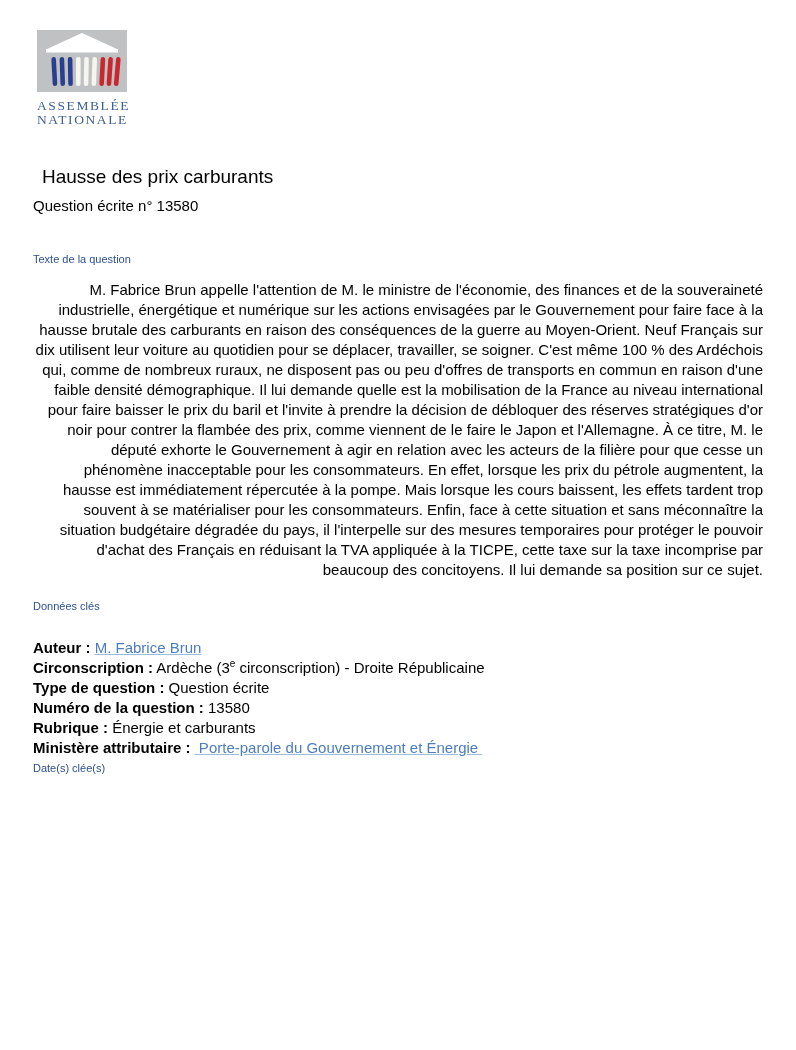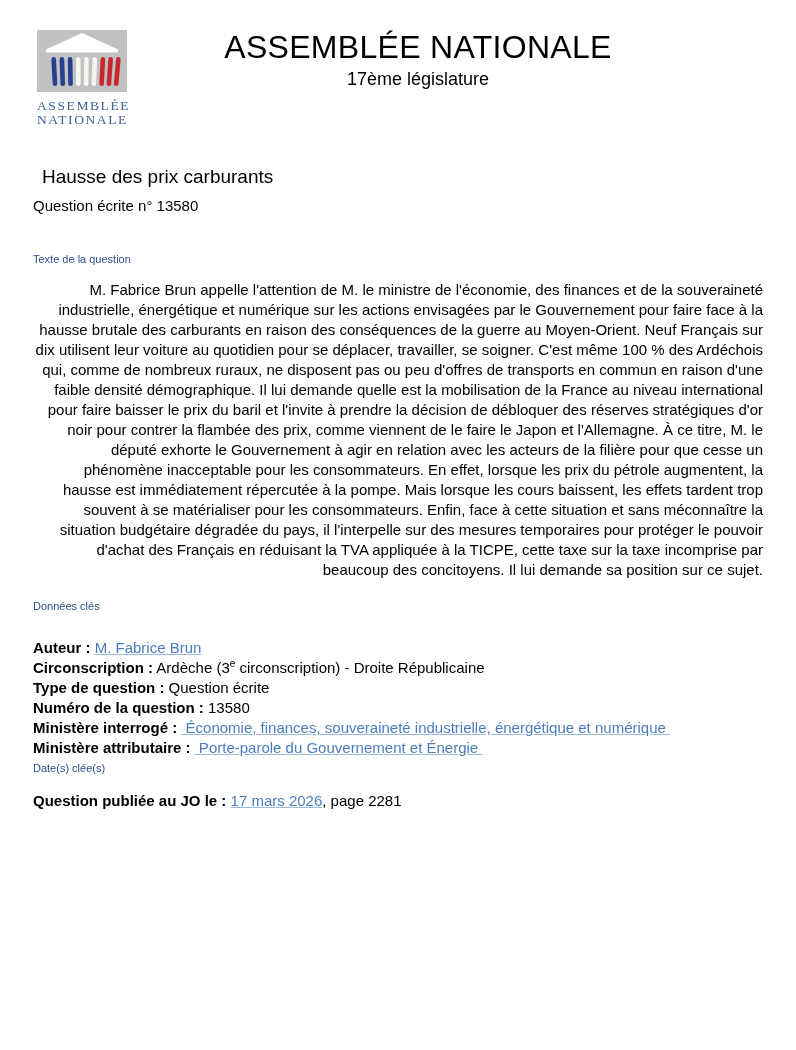--- a/index.html
+++ b/index.html
@@ -88,24 +88,20 @@
           <rect x="63" y="27" width="4.6" height="29" rx="2.3" fill="#c8272d" transform="rotate(3 65 41)"></rect>
           <rect x="70.5" y="27" width="4.6" height="29" rx="2.3" fill="#c8272d" transform="rotate(4 72 41)"></rect>
           <rect x="78" y="27" width="4.6" height="29" rx="2.3" fill="#c8272d" transform="rotate(5 80 41)"></rect>
         </g>
       </svg>
       <div class="logo-caption">
         <div>ASSEMBLÉE</div>
         <div>NATIONALE</div>
       </div>
     </div>
-    <div class="header-titles">
-      <div class="main-title">ASSEMBLÉE NATIONALE</div>
-      <div class="subtitle">17ème législature</div>
-    </div>
   </header>
 
   <section class="question-head">
     <h2 class="q-title">Hausse des prix carburants</h2>
     <div class="q-number">Question écrite n° 13580</div>
   </section>
 
   <section>
     <h3 class="sec sec-texte">Texte de la question</h3>
     <p class="bodytext">M. Fabrice Brun appelle l'attention de M. le ministre de l'économie, des finances et de la souveraineté industrielle, énergétique et numérique sur les actions envisagées par le Gouvernement pour faire face à la hausse brutale des carburants en raison des conséquences de la guerre au Moyen-Orient. Neuf Français sur dix utilisent leur voiture au quotidien pour se déplacer, travailler, se soigner. C'est même 100 % des Ardéchois qui, comme de nombreux ruraux, ne disposent pas ou peu d'offres de transports en commun en raison d'une faible densité démographique. Il lui demande quelle est la mobilisation de la France au niveau international pour faire baisser le prix du baril et l'invite à prendre la décision de débloquer des réserves stratégiques d'or noir pour contrer la flambée des prix, comme viennent de le faire le Japon et l'Allemagne. À ce titre, M. le député exhorte le Gouvernement à agir en relation avec les acteurs de la filière pour que cesse un phénomène inacceptable pour les consommateurs. En effet, lorsque les prix du pétrole augmentent, la hausse est immédiatement répercutée à la pompe. Mais lorsque les cours baissent, les effets tardent trop souvent à se matérialiser pour les consommateurs. Enfin, face à cette situation et sans méconnaître la situation budgétaire dégradée du pays, il l'interpelle sur des mesures temporaires pour protéger le pouvoir d'achat des Français en réduisant la TVA appliquée à la TICPE, cette taxe sur la taxe incomprise par beaucoup des concitoyens. Il lui demande sa position sur ce sujet.</p>
@@ -128,35 +124,31 @@
       <div class="field">
         <span class="lbl">Type de question :</span>
         <span>Question écrite</span>
       </div>
 
       <div class="field">
         <span class="lbl">Numéro de la question :</span>
         <span>13580</span>
       </div>
 
+      <div class="field">
+        <span class="lbl">Rubrique :</span>
+        <span>Énergie et carburants</span>
+      </div>
 
-      <div class="field">
-        <span class="lbl">Ministère interrogé :</span>
-        <a class="lnk"> Économie, finances, souveraineté industrielle, énergétique et numérique </a>
-      </div>
 
       <div class="field">
         <span class="lbl">Ministère attributaire :</span>
         <a class="lnk"> Porte-parole du Gouvernement et Énergie </a>
       </div>
 
     </div>
   </section>
 
   <section>
     <h3 class="sec sec-dates">Date(s) clée(s)</h3>
-    <div class="dateline">
-      <span class="lbl">Question publiée au JO le :</span>
-      <span><a class="lnk">17 mars 2026</a><span>, page 2281</span></span>
-    </div>
   </section>
 
 </div>
 
 </body></html>

